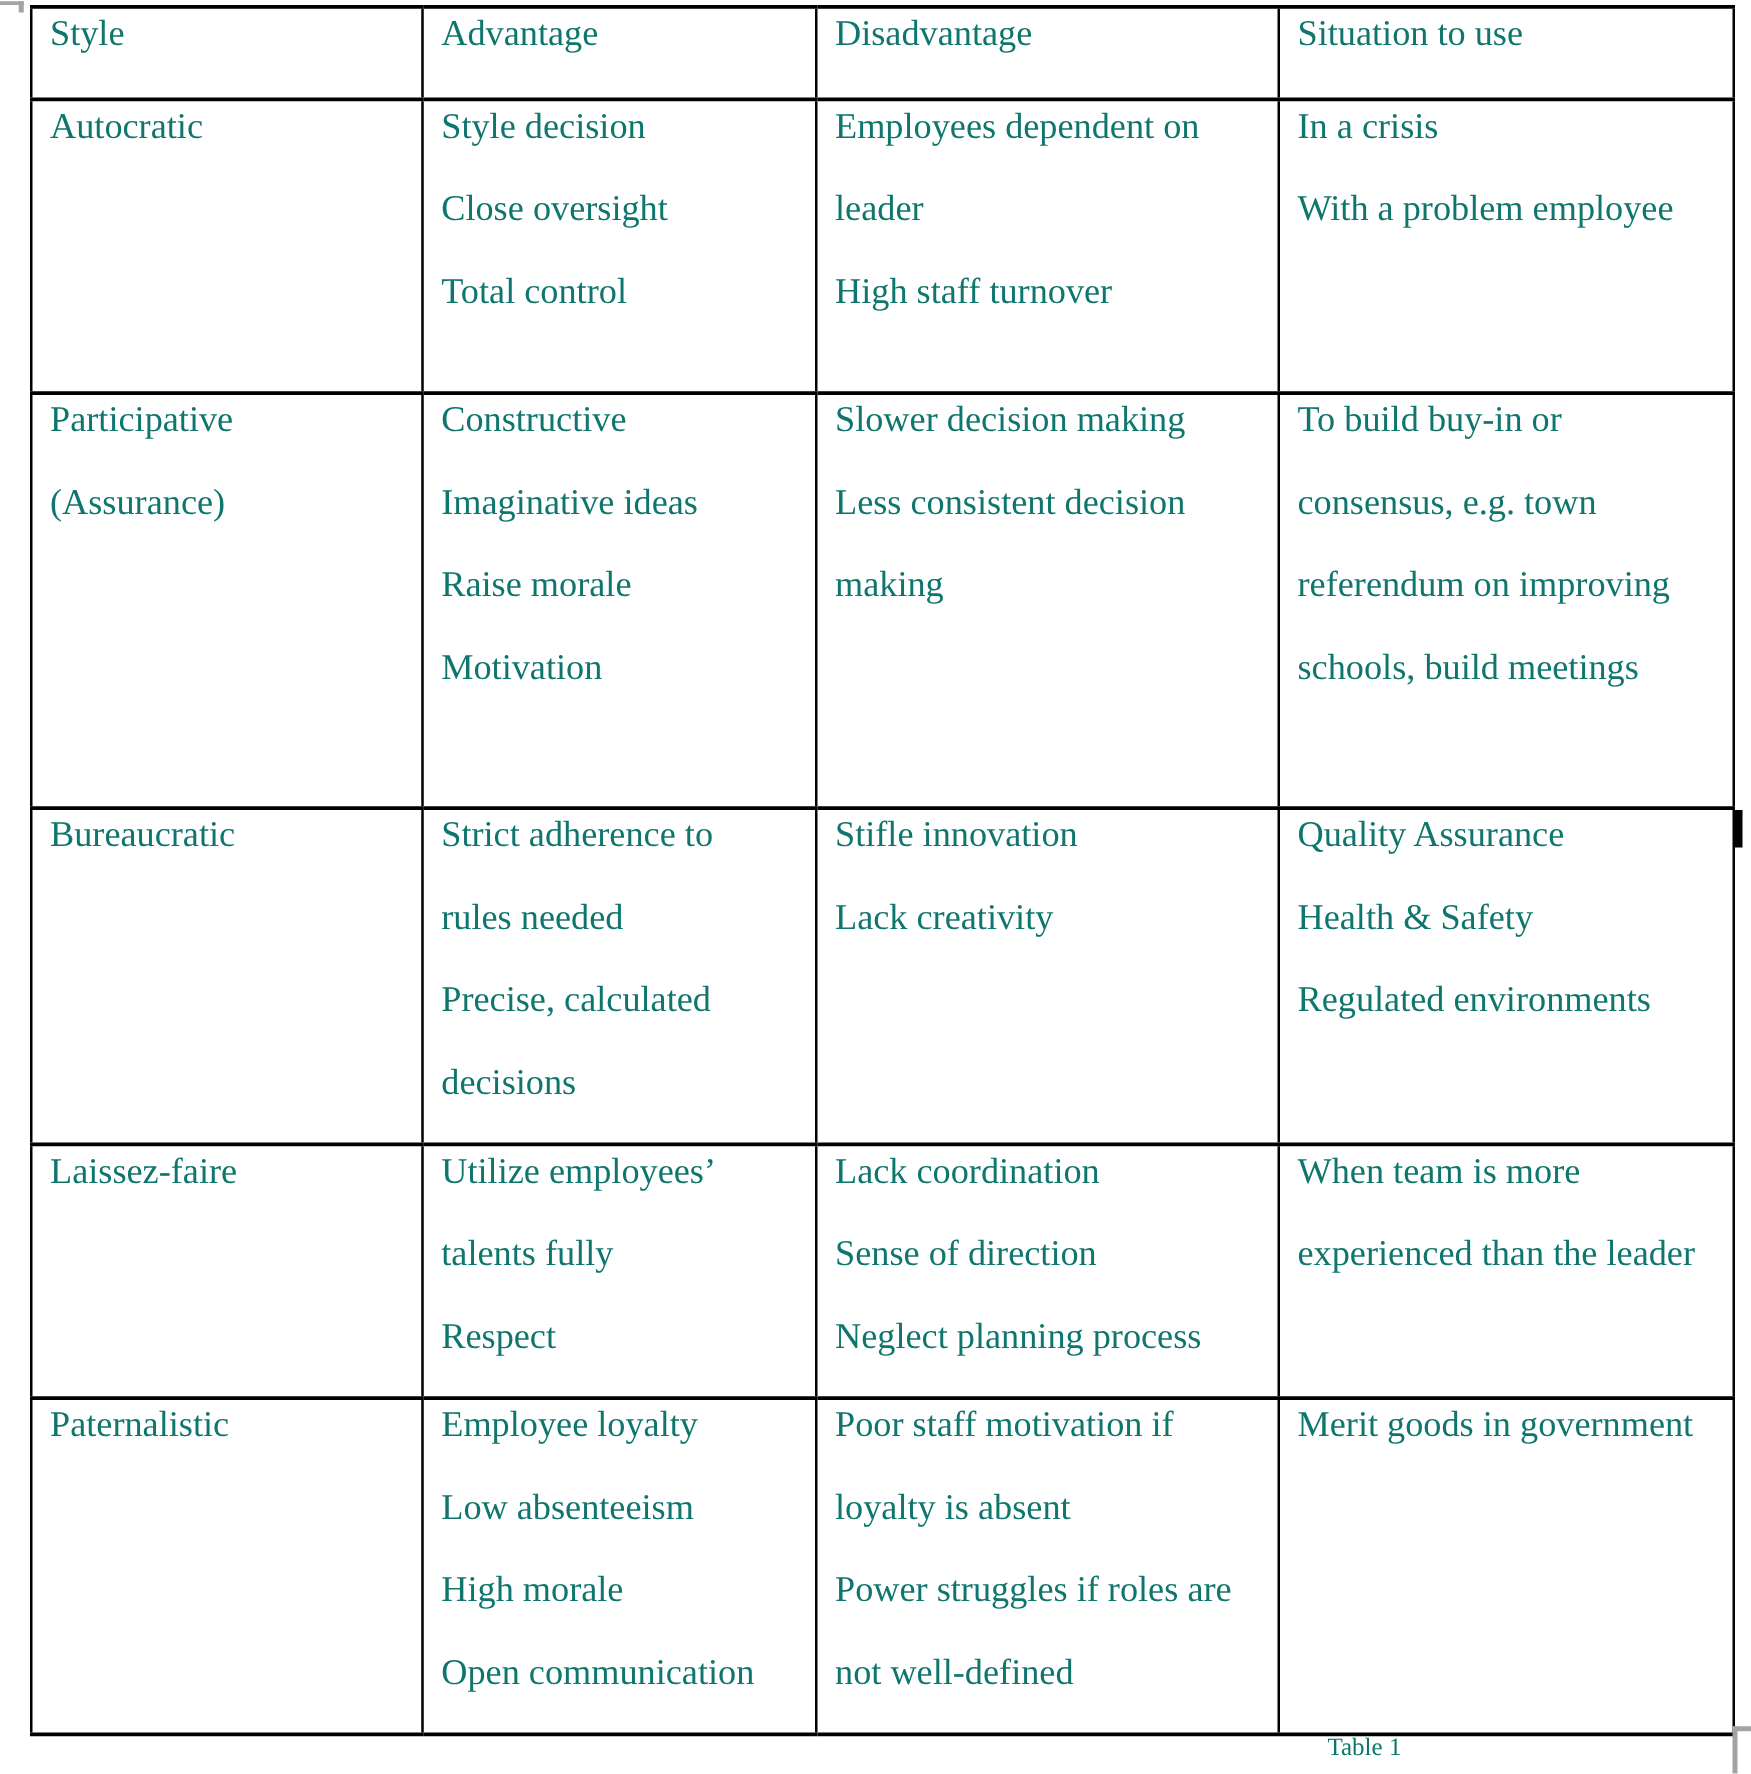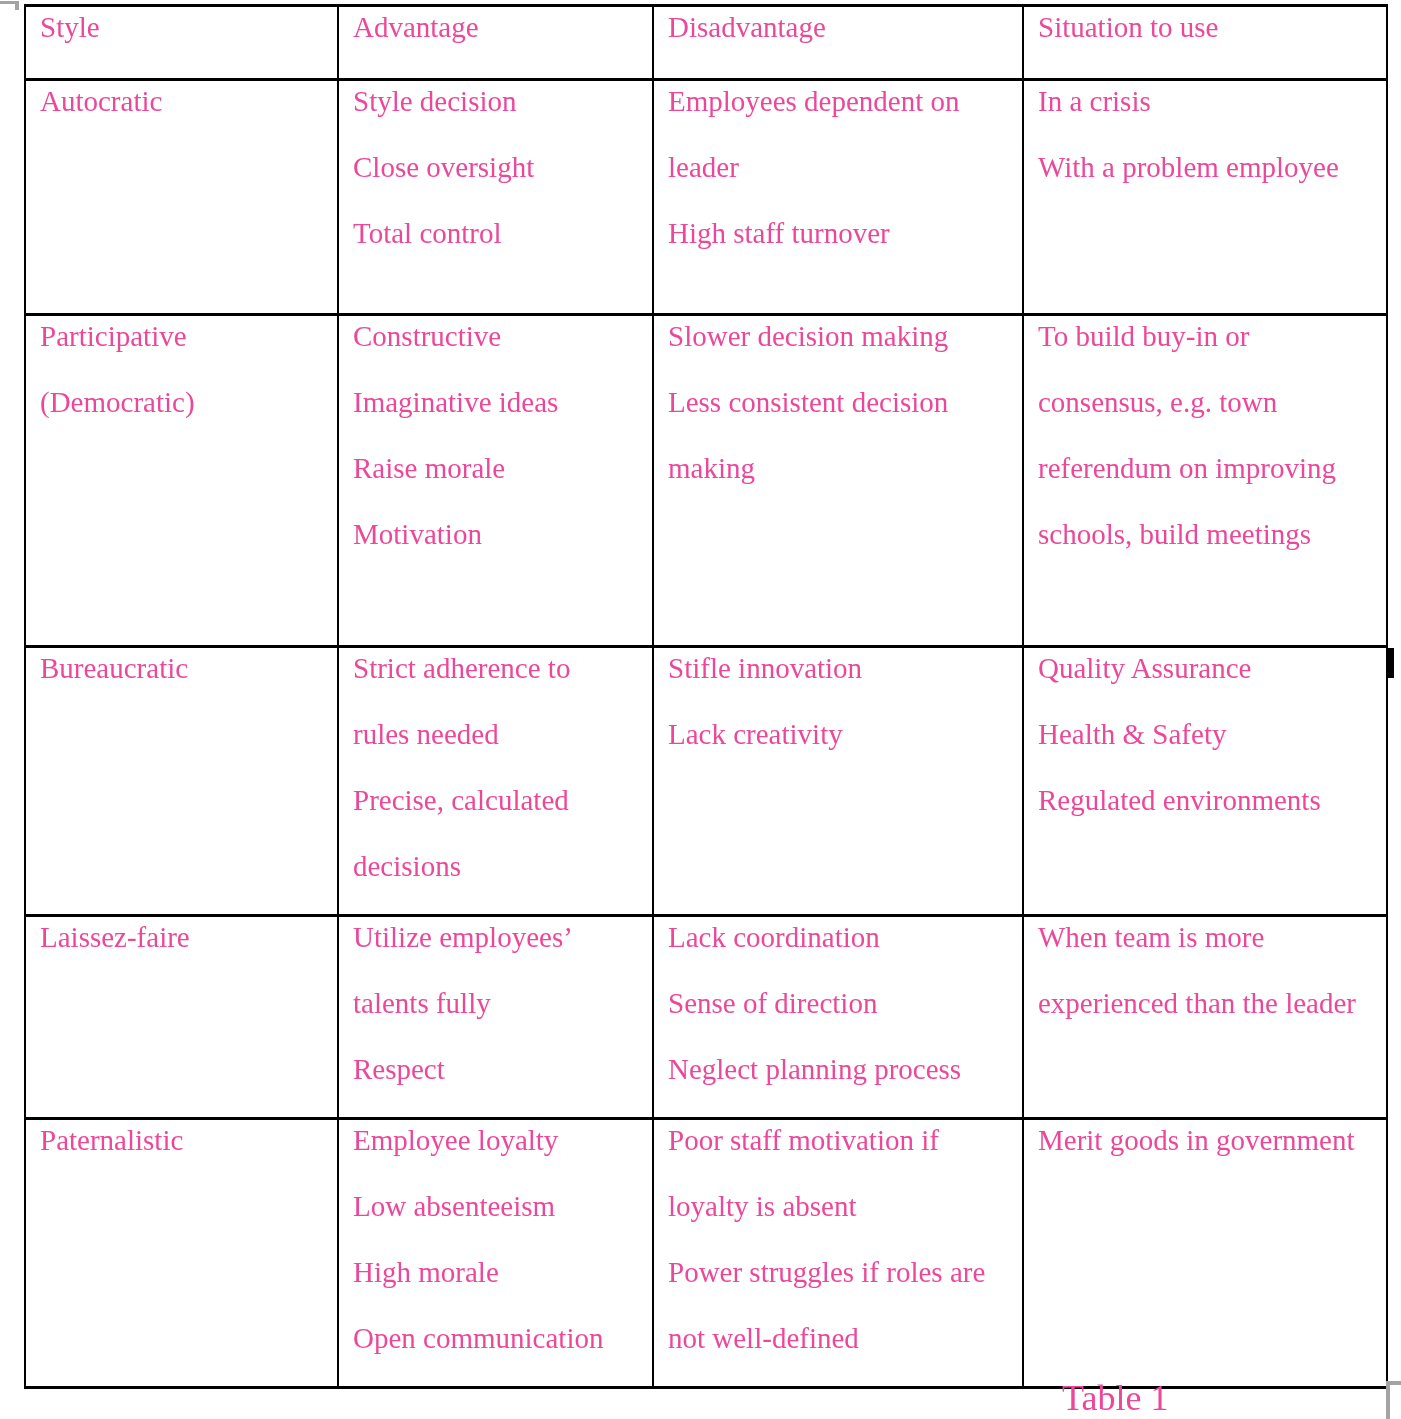--- a/index.html
+++ b/index.html
@@ -7,21 +7,21 @@
     padding: 0;
     background: #ffffff;
   }
   .page {
     position: relative;
     width: 1401px;
     height: 1419px;
     background: #ffffff;
     overflow: hidden;
     font-family: "Liberation Serif", "DejaVu Serif", serif;
-    color: #ec4899;
+    color: #0f766e;
   }
   table.doc-table {
     position: absolute;
     left: 24px;
     top: 4px;
     width: 1362px;
     border-collapse: collapse;
     table-layout: fixed;
   }
   table.doc-table th,
@@ -39,21 +39,21 @@
   .cell-line {
     height: 66px;
     line-height: 37px;
     white-space: nowrap;
     overflow: visible;
   }
   .caption {
     position: absolute;
     left: 1062px;
     top: 1381px;
-    font-size: 36px;
+    font-size: 20px;
     line-height: 34px;
     white-space: nowrap;
   }
   .mark {
     position: absolute;
     background: #a3a3a3;
   }
   .caret {
     position: absolute;
     left: 1388px;
@@ -112,21 +112,21 @@
             <div class="cell-line">High staff turnover</div>
           </td>
           <td>
             <div class="cell-line">In a crisis</div>
             <div class="cell-line">With a problem employee</div>
           </td>
         </tr>
         <tr style="height: 332px; margin-top: 34px;">
           <td>
             <div class="cell-line">Participative</div>
-            <div class="cell-line">(Democratic)</div>
+            <div class="cell-line">(Assurance)</div>
           </td>
           <td>
             <div class="cell-line">Constructive</div>
             <div class="cell-line">Imaginative ideas</div>
             <div class="cell-line">Raise morale</div>
             <div class="cell-line">Motivation</div>
           </td>
           <td>
             <div class="cell-line">Slower decision making</div>
             <div class="cell-line">Less consistent decision</div>

